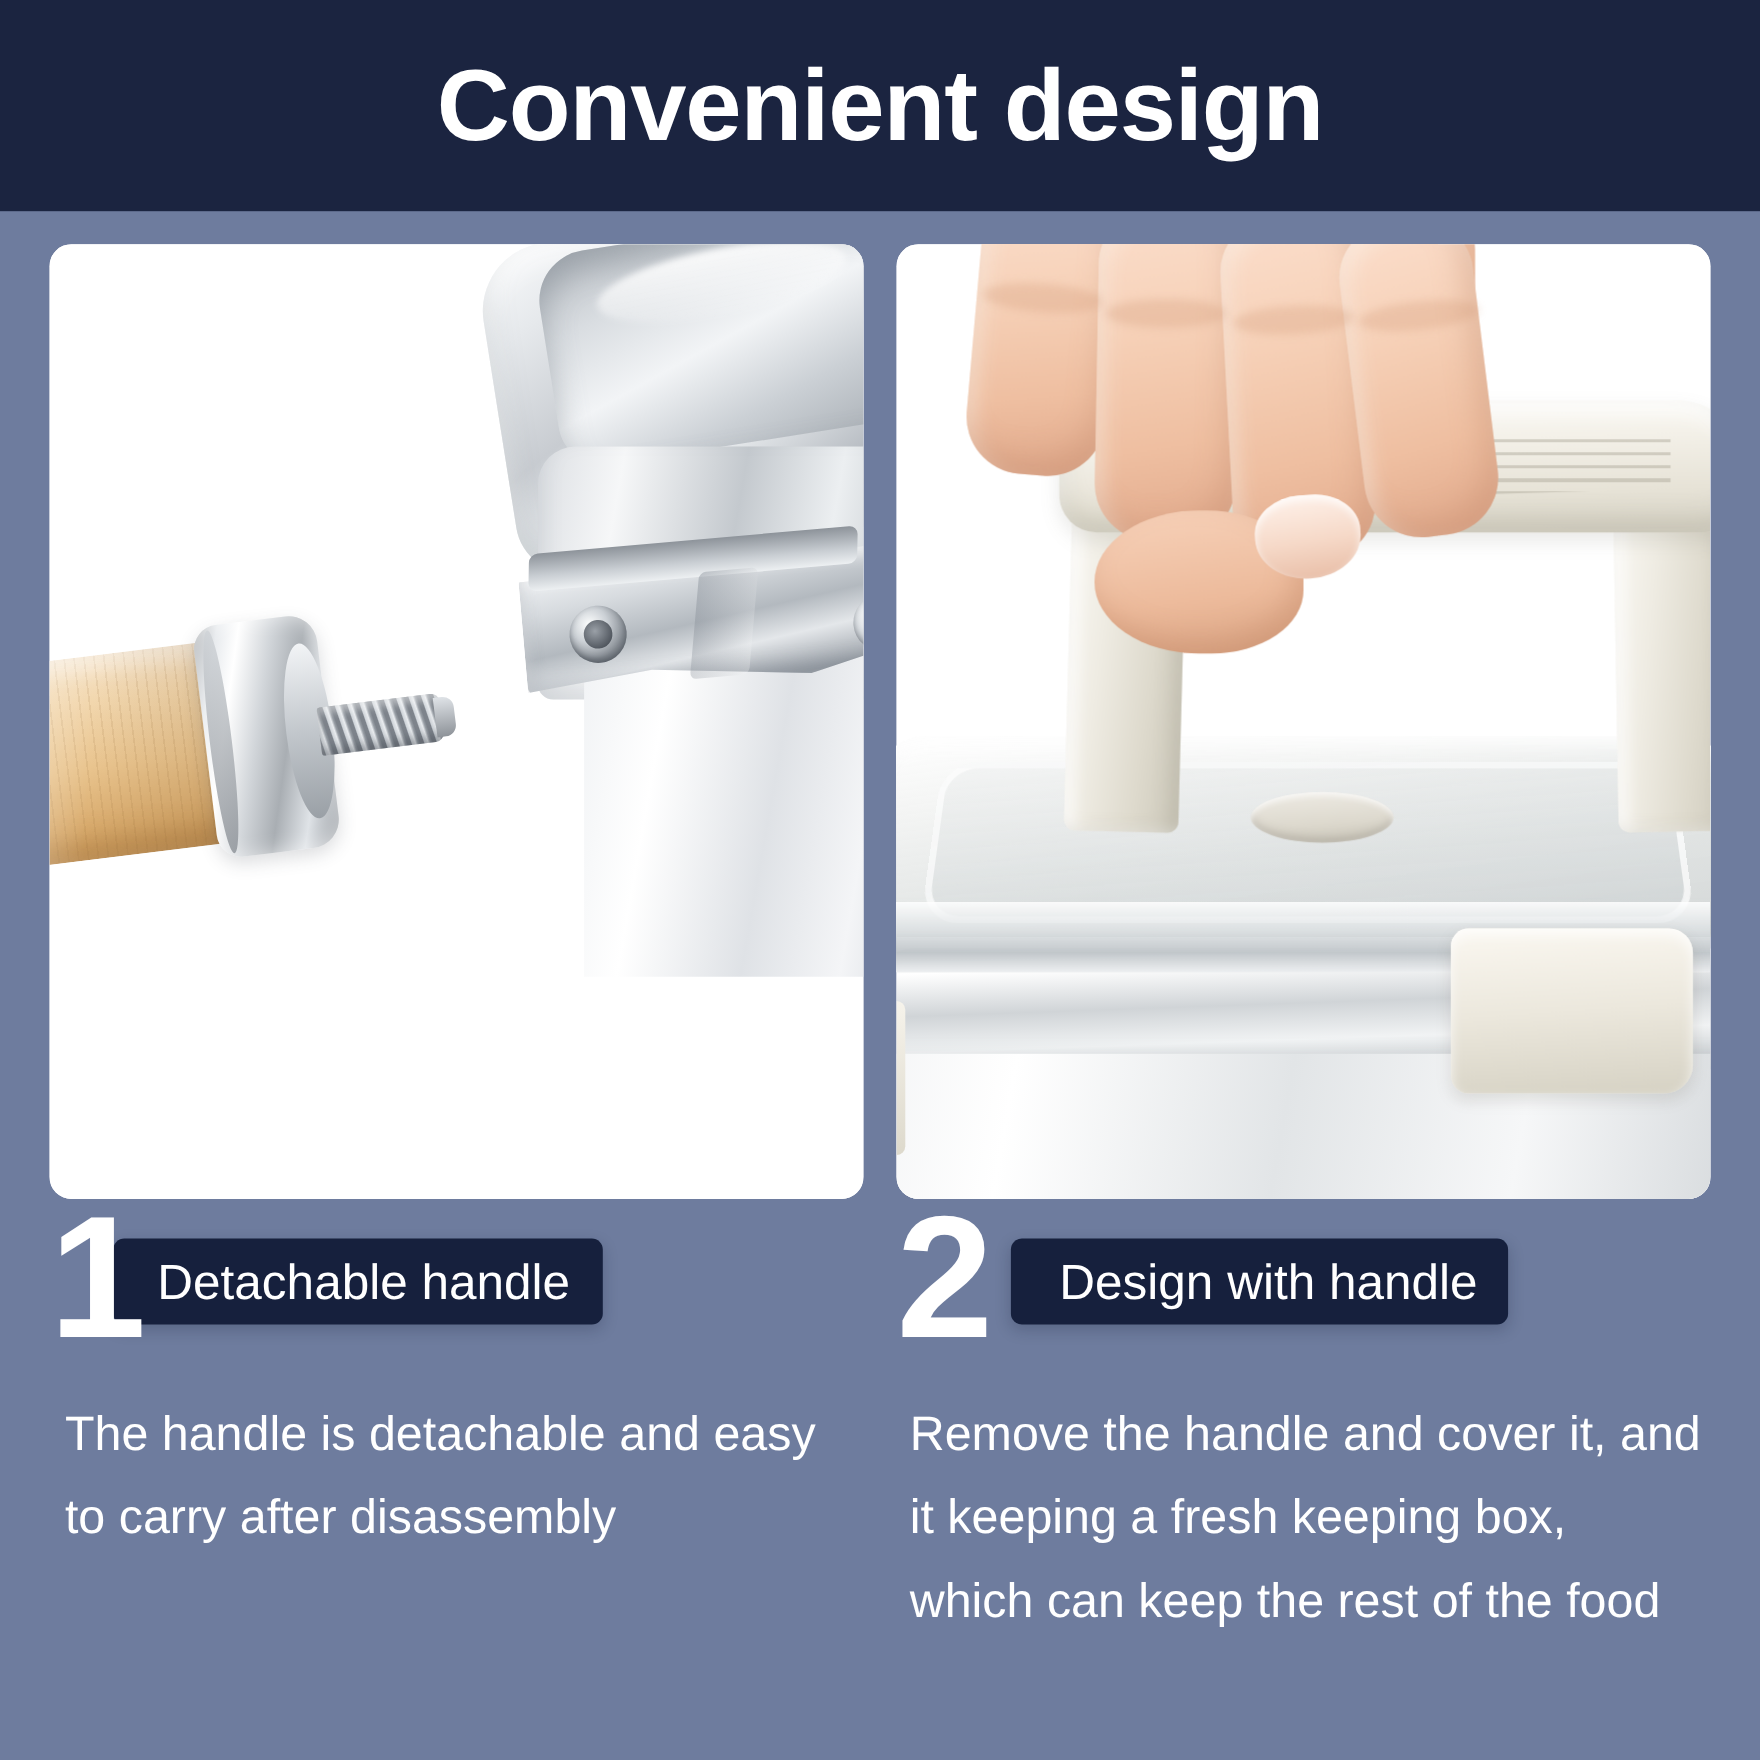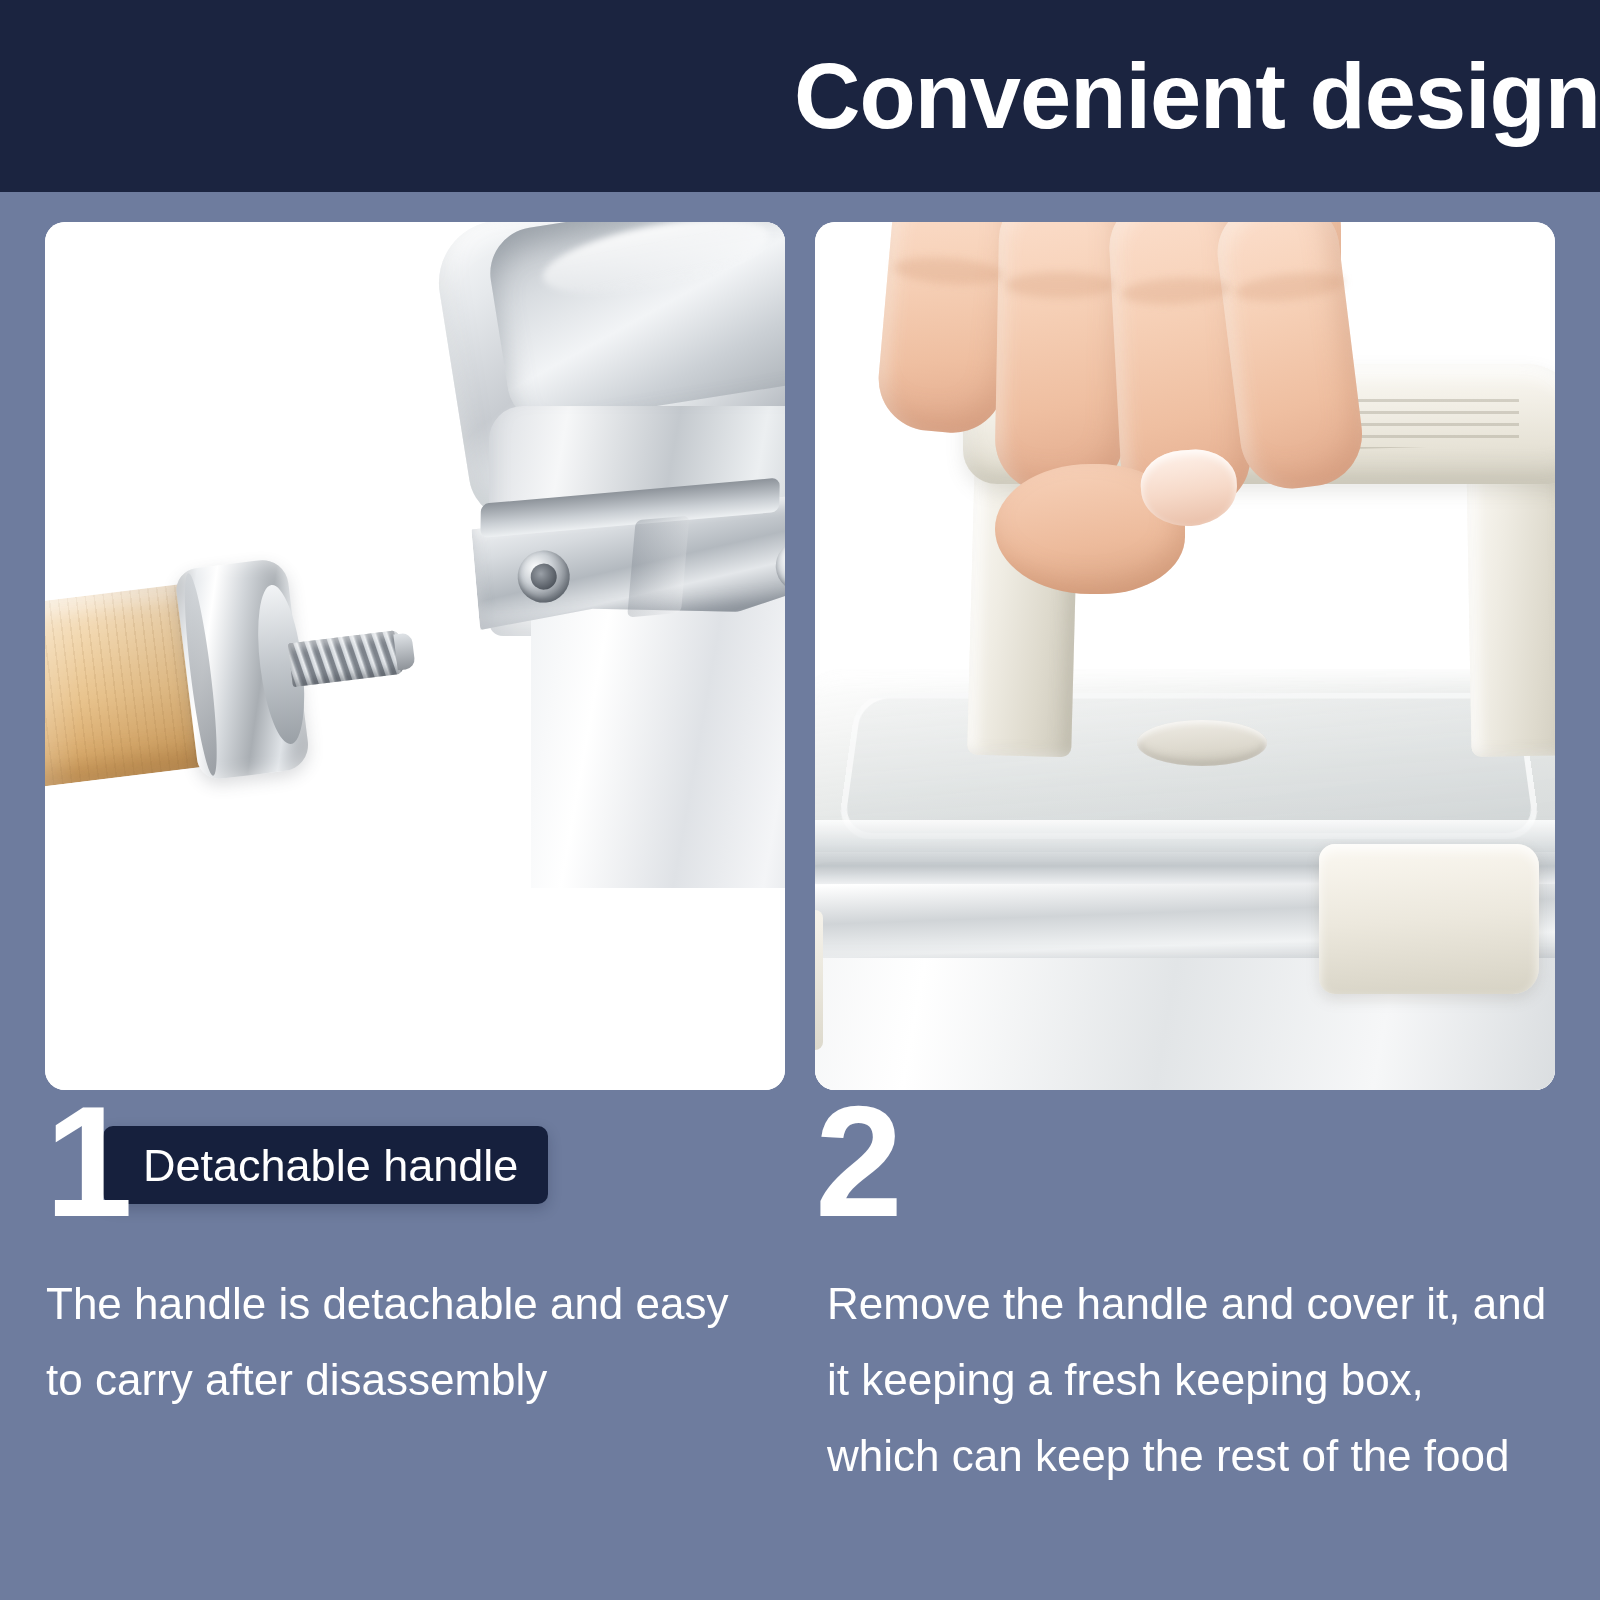--- a/index.html
+++ b/index.html
@@ -18,21 +18,21 @@
   
   .header {
     position: absolute;
     left: 0;
     top: 0;
     width: 1600px;
     height: 192px;
     background: #1b2440;
     display: flex;
     align-items: center;
-    justify-content: flex-end;
+    justify-content: center;
     box-sizing: border-box;
   }
   .header-title {
     color: #ffffff;
     font-size: 92px;
     font-weight: bold;
     letter-spacing: -1px;
     line-height: 1;
     text-align: center;
     font-family: "Liberation Sans", sans-serif;
@@ -514,21 +514,21 @@
     font-weight: normal;
     line-height: 1;
     white-space: nowrap;
     font-family: "Liberation Sans", sans-serif;
   }
   .badge-left  { left: 58px;  padding: 0 30px 0 40px; }
   .badge-right { left: 104px; padding: 0 28px 0 44px; }
 
   .caption-body {
     position: absolute;
-    left: 1px;
+    left: 14px;
     top: 176px;
     width: 700px;
     color: #ffffff;
     font-size: 44px;
     line-height: 76px;
     font-weight: normal;
     font-family: "Liberation Sans", sans-serif;
   }
   .caption-body.right { width: 720px; left: 12px; }
 </style>
@@ -627,19 +627,22 @@
           <div class="thumb-tip"></div>
           <div class="nail"></div>
         </div>
 
       </div>
     </div>
 
     <div class="caption">
       <div class="caption-head">
         <div class="step-num">2</div>
+        <div class="step-badge badge-right">
+          <span class="step-badge-label">Design with handle</span>
+        </div>
       </div>
       <div class="caption-body right">Remove the handle and cover it, and it keeping a fresh keeping box, which can keep the rest of the food</div>
     </div>
 
   </div>
 
 </div>
 
 </body></html>

